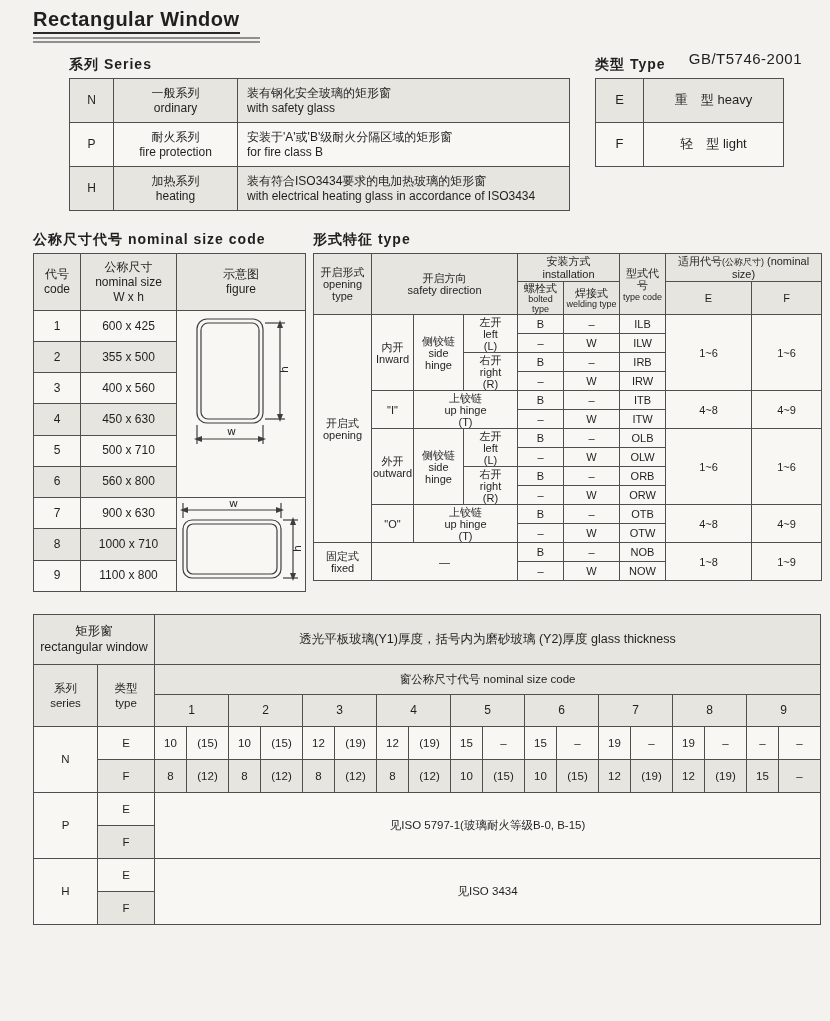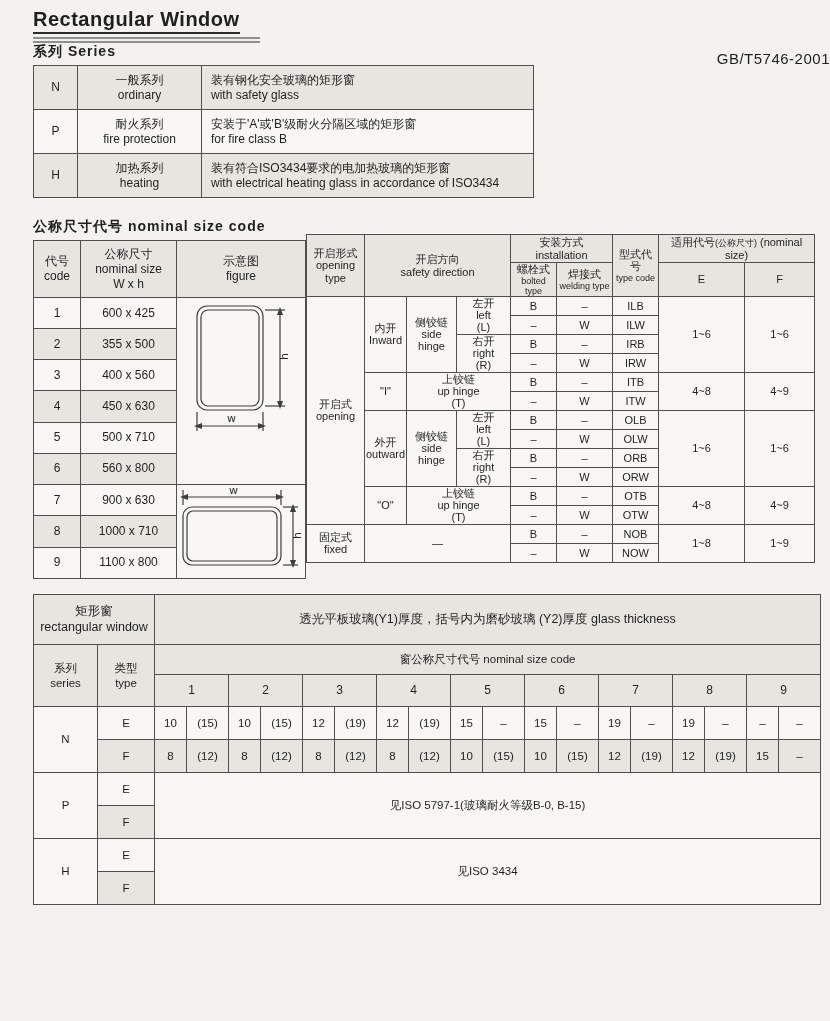--- a/index.html
+++ b/index.html
@@ -8,55 +8,55 @@
   *{box-sizing:border-box; margin:0; padding:0;}
   html,body{width:830px; background:var(--page); color:var(--ink);
     font-family:"Liberation Sans","DejaVu Sans",sans-serif;}
   body{position:relative; height:1021px; overflow:hidden; padding:8px 10px 0 33px;}
 
   
   .title-cn{font-size:26px; font-weight:bold; letter-spacing:2px; line-height:1.15;}
   .title-en{display:inline-block; font-size:20px; font-weight:bold; letter-spacing:.5px;
     border-bottom:2px solid #2a2a2a; padding-bottom:1px;}
   .double-rule{width:227px; height:6px; border-top:2px solid #8f8f8c; border-bottom:2px solid #8f8f8c; margin-top:3px;}
-  .std-no{position:absolute; top:50px; right:0; font-size:15px; letter-spacing:.5px;}
+  .std-no{position:absolute; top:50px; right:28px; font-size:15px; letter-spacing:.5px;}
   .intro{margin-top:15px; font-size:13px; line-height:1.6;}
 
   
   table{border-collapse:collapse; table-layout:fixed; background:var(--cell);}
   td{border:1px solid var(--line); text-align:center; vertical-align:middle;
      font-size:12px; line-height:1.25; padding:1px 2px; overflow:hidden;}
   .g{background:var(--gray);}
   .sec-h{font-size:14px; font-weight:bold; margin-bottom:4px; letter-spacing:1px;}
   .two-line span{display:block;}
 
   
-  .row1{display:flex; gap:25px; align-items:flex-start;}
+  .row1{display:flex; margin-top:13px; gap:25px; align-items:flex-start;justify-content:center;}
   .series-table{width:500px;}
   .series-table td{height:44px;}
   .series-table .desc{text-align:left; padding-left:9px;}
   .type-table{width:188px; margin-top:2px;}
   .type-table td{height:44px; font-size:13px;}
 
   
-  .row2{display:flex; margin-top:20px; align-items:center;}
+  .row2{display:flex; margin-top:20px; gap:7px; align-items:flex-start;}
   .size-table{width:272px;}
   .size-table td{height:31px; font-size:12px;}
   .size-table td.hdr{height:57px;}
   .size-table .fig-cell{background:var(--cell); padding:0;}
   .feature-block{width:508px;}
   .feature-table{width:508px;}
   .feature-table td{font-size:11px; line-height:1.12; padding:0 1px;}
   .feature-table .hrow td{height:28px;}
   .feature-table .brow td{height:19px;}
   .small{font-size:10px;}
   .tiny{font-size:9px;}
 
   
-  .glass-wrap{margin-top:15px;}
+  .glass-wrap{margin-top:22px;}
   .glass-table{width:787px;}
   .glass-table td{font-size:11.5px;}
   .glass-table .h1 td{height:50px; font-size:12.5px;}
   .glass-table .h2 td{height:30px;}
   .glass-table .h3 td{height:32px; font-size:12px;}
   .glass-table .drow td{height:33px;}
   svg{display:block;}
   svg .ln{stroke:#3d3d3d; stroke-width:1.2; fill:none;}
   svg .ar{fill:#3d3d3d;}
   svg text{font-size:11px; fill:#2a2a2a; font-family:"DejaVu Sans",sans-serif;}
@@ -110,20 +110,39 @@
         </td>
         <td class="desc two-line">
           <span>装有符合ISO3434要求的电加热玻璃的矩形窗</span>
           <span>with electrical heating glass in accordance of ISO3434</span>
         </td>
       </tr>
     </tbody>
       </table>
   </div>
 
+  <div>
+    <div class="sec-h">类型 Type</div>
+    <table class="type-table">
+      <colgroup>
+          <col style="width:48px">
+          <col style="width:140px">
+        </colgroup>
+      <tbody>
+          <tr class="g">
+        <td>E</td>
+        <td>重　型  heavy</td>
+      </tr>
+      <tr>
+        <td>F</td>
+        <td>轻　型  light</td>
+      </tr>
+    </tbody>
+      </table>
+  </div>
 </div>
 
 <div class="row2">
 
   <div>
     <div class="sec-h">公称尺寸代号 nominal size code</div>
     <table class="size-table">
       <colgroup>
           <col style="width:47px">
           <col style="width:96px">
@@ -215,20 +234,21 @@
       </tr>
       <tr>
         <td>9</td>
         <td>1100 x 800</td>
       </tr>
     </tbody>
       </table>
   </div>
 
   <div class="feature-block">
+    <div class="sec-h">形式特征  type</div>
     <table class="feature-table">
       <colgroup>
         <col style="width:58px">
           <col style="width:42px">
           <col style="width:50px">
           <col style="width:54px">
         <col style="width:46px">
           <col style="width:56px">
           <col style="width:46px">
           <col style="width:86px">

